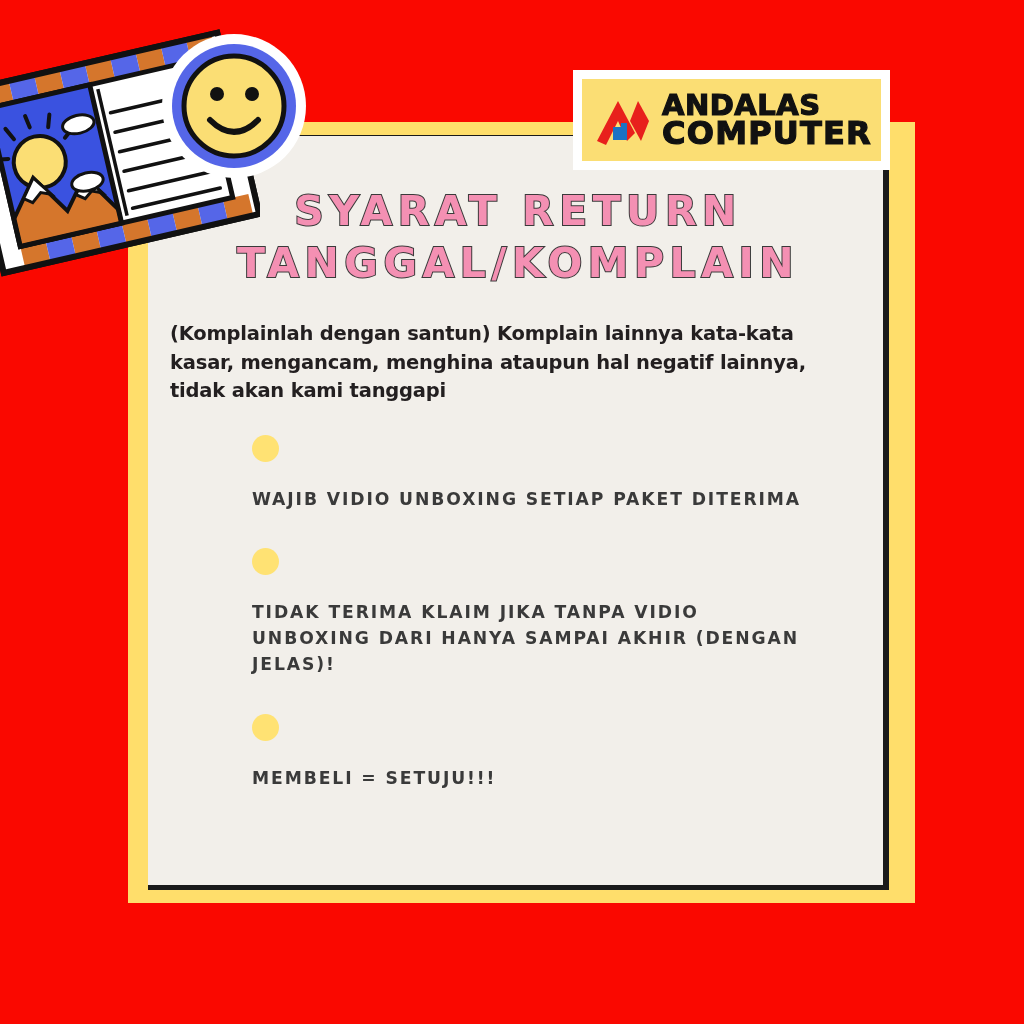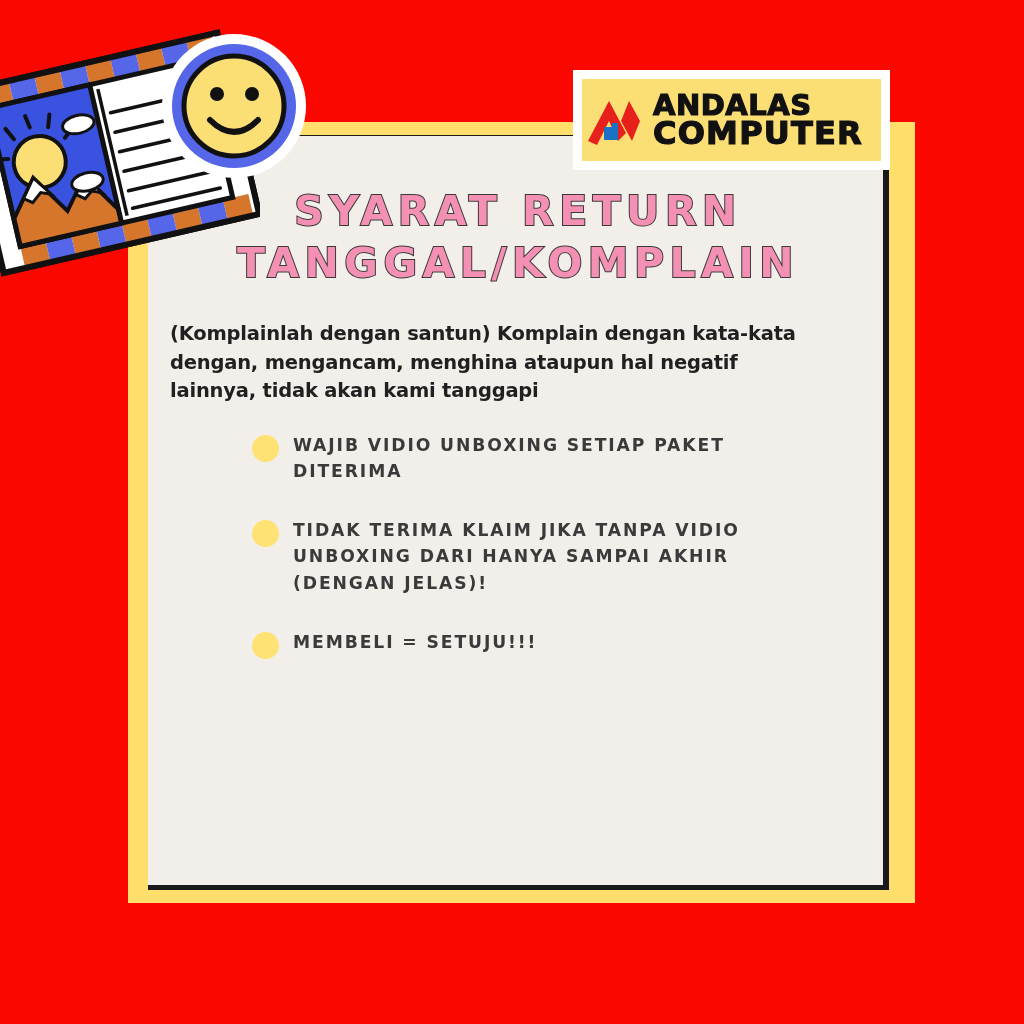--- a/index.html
+++ b/index.html
@@ -28,21 +28,21 @@
 
   
   .logo-badge{
     position:absolute;left:573px;top:70px;width:317px;height:100px;
     background:#FFFFFF;
     box-sizing:border-box;
     padding:9px 9px;
   }
   .logo-inner{
     width:100%;height:100%;background:#FBDE74;
-    display:flex;align-items:center;justify-content:flex-start;gap:9px;
+    display:flex;align-items:center;justify-content:center;gap:9px;
   }
   .logo-mark{width:62px;height:58px;flex:none;}
   .logo-text{display:flex;flex-direction:column;line-height:0.92;}
   .logo-text .l1,.logo-text .l2{
     font-family:"DejaVu Sans", sans-serif;
     font-weight:bold;color:#111;
     letter-spacing:0.5px;
     -webkit-text-stroke:1.2px #111;
   }
   .logo-text .l1{font-size:29px;}
@@ -69,21 +69,21 @@
     font-family:"DejaVu Sans", sans-serif;
     font-weight:bold;
     font-size:19.5px;
     line-height:1.47;
     color:#231F20;
     letter-spacing:-0.2px;
   }
 
   
   .list{position:absolute;left:252px;top:432px;width:570px;}
-  .item{position:relative;display:flex;gap:14px;margin-bottom:33px;}
+  .item{position:relative;display:flex;gap:24px;margin-bottom:33px;flex-direction:column;}
   .dot{
     width:27px;height:27px;border-radius:50%;
     background:#FFE273;flex:none;margin-top:3px;
   }
   .item-text{
     font-family:"DejaVu Sans", sans-serif;
     font-weight:bold;
     font-size:17.2px;
     line-height:1.52;
     letter-spacing:1.9px;
@@ -101,21 +101,21 @@
 
   <div class="frame-yellow"></div>
   <div class="frame-black"></div>
   <div class="panel"></div>
 
   <div class="title">
     <span>SYARAT RETURN</span>
     <span class="t2">TANGGAL/KOMPLAIN</span>
   </div>
 
-  <div class="intro">(Komplainlah dengan santun) Komplain dengan kata-kata dengan, mengancam, menghina ataupun hal negatif lainnya, tidak akan kami tanggapi</div>
+  <div class="intro">(Komplainlah dengan santun) Komplain lainnya kata-kata kasar, mengancam, menghina ataupun hal negatif lainnya, tidak akan kami tanggapi</div>
 
   <div class="list">
     <div class="item">
       <span class="dot"></span>
       <span class="item-text">WAJIB VIDIO UNBOXING SETIAP PAKET DITERIMA</span>
     </div>
     <div class="item">
       <span class="dot"></span>
       <span class="item-text">TIDAK TERIMA KLAIM JIKA TANPA VIDIO UNBOXING DARI HANYA SAMPAI AKHIR (DENGAN JELAS)!</span>
     </div>

